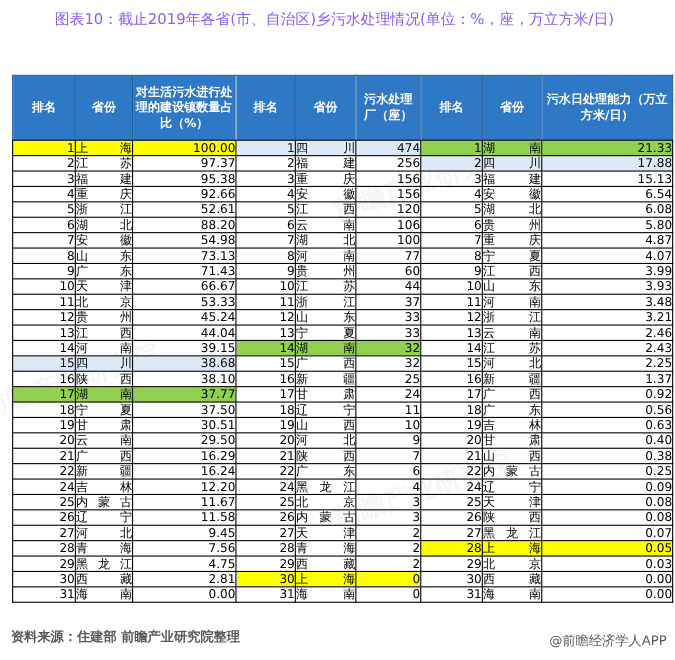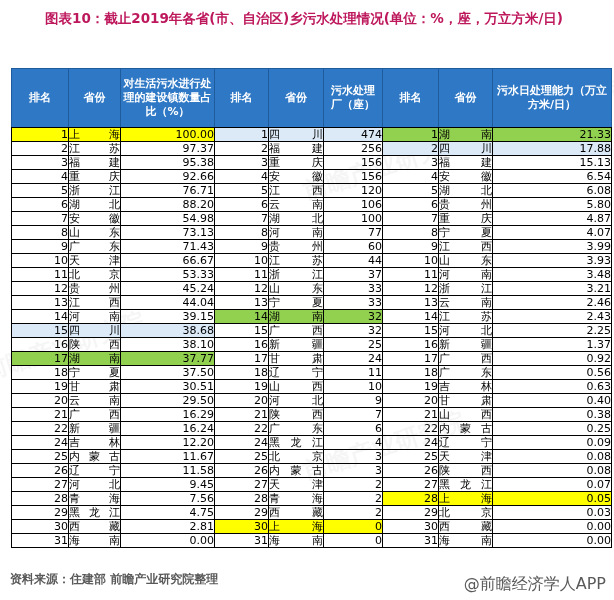--- a/index.html
+++ b/index.html
@@ -4,21 +4,21 @@
 <style>
   html,body { margin:0; padding:0; }
   body {
     width:614px; height:600px; position:relative; overflow:hidden;
     background:#ffffff;
     font-family:"DejaVu Sans","Liberation Sans",sans-serif;
   }
   .page-title {
     position:absolute; top:8px; left:0; width:608px; box-sizing:border-box;
     padding:0 14px; text-align:center;
-    font-size:13.5px; font-weight:bold; color:#be185d; line-height:1.5;
+    font-size:13.5px; font-weight:normal; color:#8b5cf6; line-height:1.5;
   }
   .data-table {
     position:absolute; top:68px; left:11px; width:600px;
     border-collapse:collapse; table-layout:fixed;
     border:1px solid #000;
   }
   .data-table thead th {
     background:#2E78C5; color:#ffffff;
     font-size:11px; font-weight:bold; line-height:1.3;
     border:1px solid #1E5C9E; border-bottom:1px solid #000;
@@ -36,21 +36,21 @@
   td.val  { text-align:right; padding-right:5px; }
   .hl-yellow { background:#FFFF00; }
   .hl-green  { background:#92D050; }
   .hl-blue   { background:#DCE9F6; }
   .footer-source {
     position:absolute; left:10px; top:571px;
     font-size:12px; color:#595959;font-weight:bold;
   }
   .footer-credit {
     position:absolute; right:8px; top:574px;
-    font-size:16px; color:#595959;
+    font-size:12px; color:#595959;
   }
   .wm {
     position:absolute; color:#8a8a8a; opacity:0.08; pointer-events:none;
     font-size:24px; font-weight:bold; transform:rotate(-18deg);
     white-space:nowrap;
   }
   .wm1 { top:150px; left:300px; }
   .wm2 { top:330px; left:-20px; }
   .wm3 { top:430px; left:300px; }
   .wm4 { top:90px;  left:480px; }
@@ -131,21 +131,21 @@
         <td class="rank">4</td>
         <td class="prov">安徽</td>
         <td class="val">156</td>
         <td class="rank">4</td>
         <td class="prov">安徽</td>
         <td class="val">6.54</td>
       </tr>
       <tr>
         <td class="rank">5</td>
         <td class="prov">浙江</td>
-        <td class="val">76.71</td>
+        <td class="val">52.61</td>
         <td class="rank">5</td>
         <td class="prov">江西</td>
         <td class="val">120</td>
         <td class="rank">5</td>
         <td class="prov">湖北</td>
         <td class="val">6.08</td>
       </tr>
       <tr>
         <td class="rank">6</td>
         <td class="prov">湖北</td>

